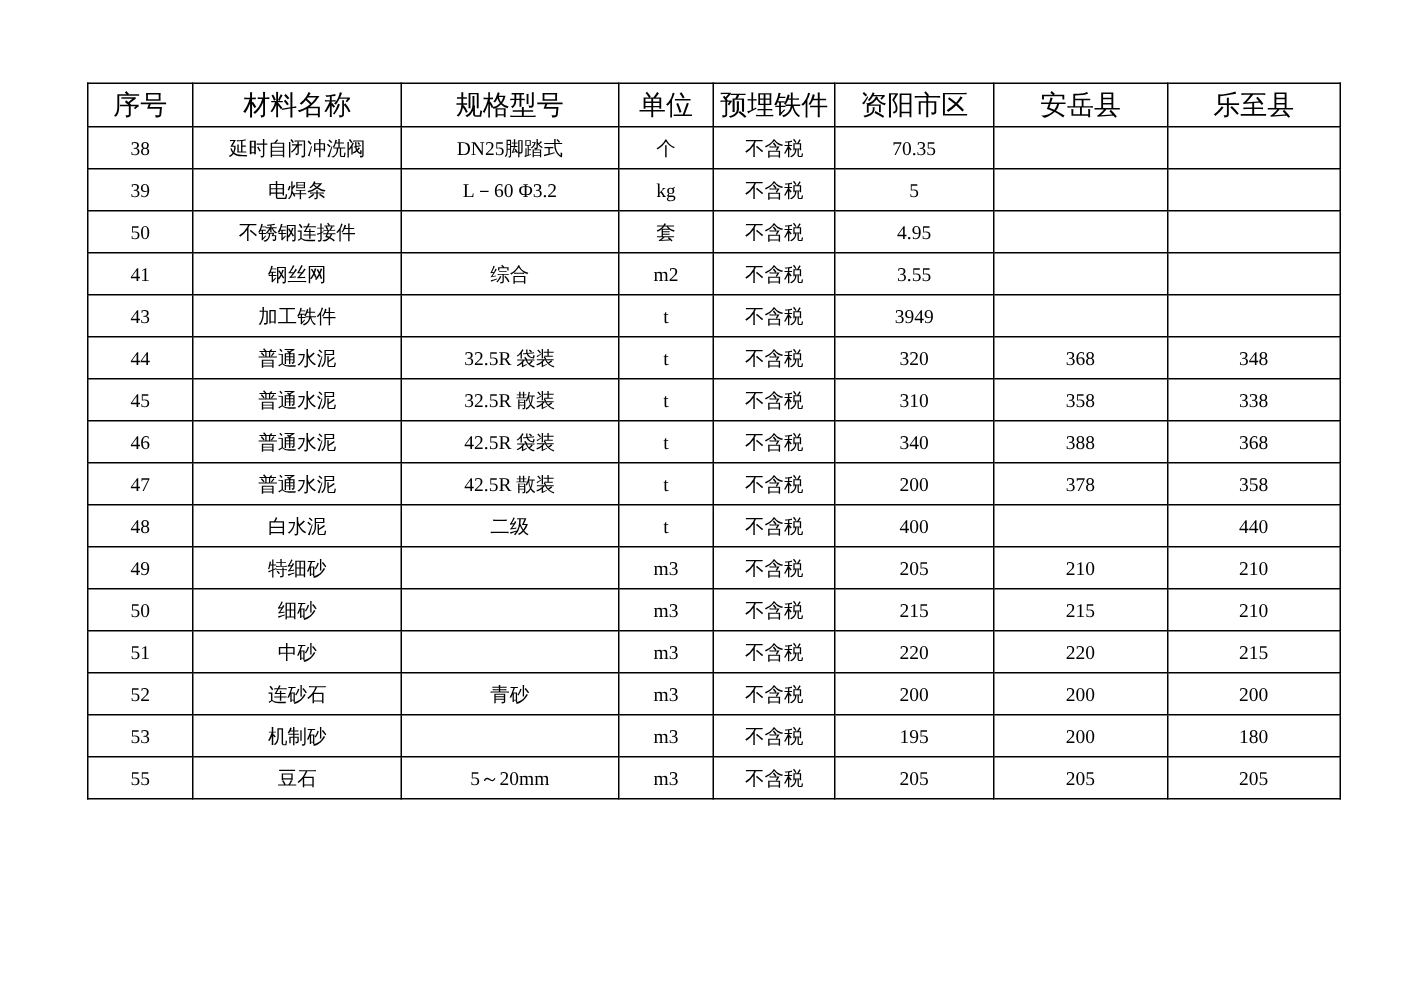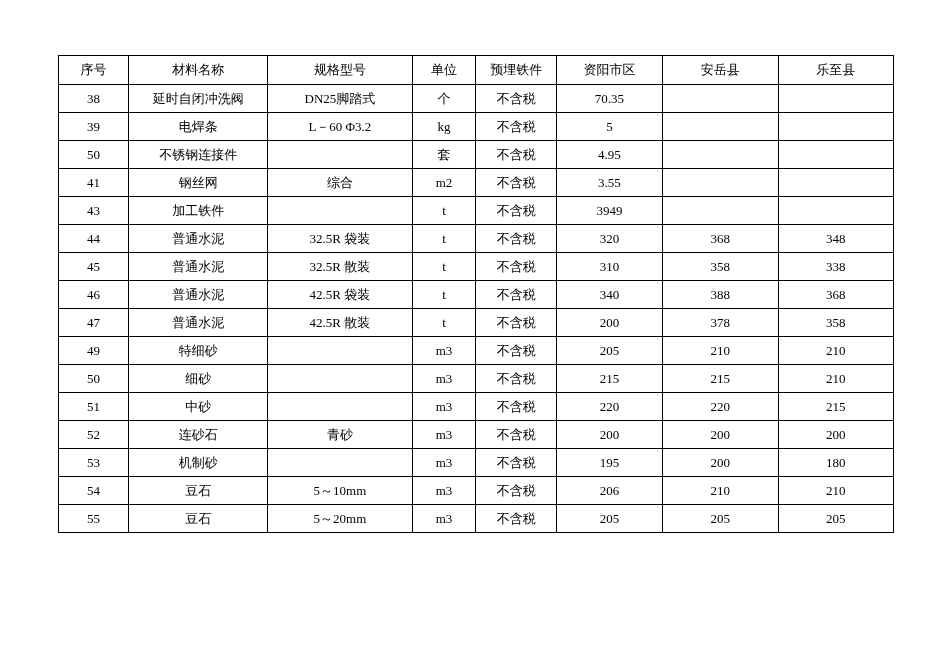--- a/index.html
+++ b/index.html
@@ -37,21 +37,21 @@
     text-align: center;
     vertical-align: middle;
     font-weight: normal;
     font-size: 13px;
     height: 27px;
     padding: 0 2px;
     white-space: nowrap;
     overflow: hidden;
   }
   table.price-table thead td {
-    font-size: 13px;
+    font-size: 18px;
     height: 28px;
     margin-left: 24px;
   }
   col.c0 { width: 68px; }
   col.c1 { width: 135px; }
   col.c2 { width: 140px; }
   col.c3 { width: 62px; }
   col.c4 { width: 78px; }
   col.c5 { width: 103px; }
   col.c6 { width: 112px; }
@@ -170,20 +170,30 @@
             <td>47</td>
             <td>普通水泥</td>
             <td>42.5R 散装</td>
             <td>t</td>
             <td>不含税</td>
             <td>200</td>
             <td>378</td>
             <td>358</td>
           </tr>
           <tr>
+            <td>48</td>
+            <td>白水泥</td>
+            <td>二级</td>
+            <td>t</td>
+            <td>不含税</td>
+            <td>400</td>
+            <td></td>
+            <td>440</td>
+          </tr>
+          <tr>
             <td>49</td>
             <td>特细砂</td>
             <td></td>
             <td>m3</td>
             <td>不含税</td>
             <td>205</td>
             <td>210</td>
             <td>210</td>
           </tr>
           <tr>
@@ -218,30 +228,20 @@
           </tr>
           <tr>
             <td>53</td>
             <td>机制砂</td>
             <td></td>
             <td>m3</td>
             <td>不含税</td>
             <td>195</td>
             <td>200</td>
             <td>180</td>
-          </tr>
-          <tr>
-            <td>54</td>
-            <td>豆石</td>
-            <td>5～10mm</td>
-            <td>m3</td>
-            <td>不含税</td>
-            <td>206</td>
-            <td>210</td>
-            <td>210</td>
           </tr>
           <tr>
             <td>55</td>
             <td>豆石</td>
             <td>5～20mm</td>
             <td>m3</td>
             <td>不含税</td>
             <td>205</td>
             <td>205</td>
             <td>205</td>

